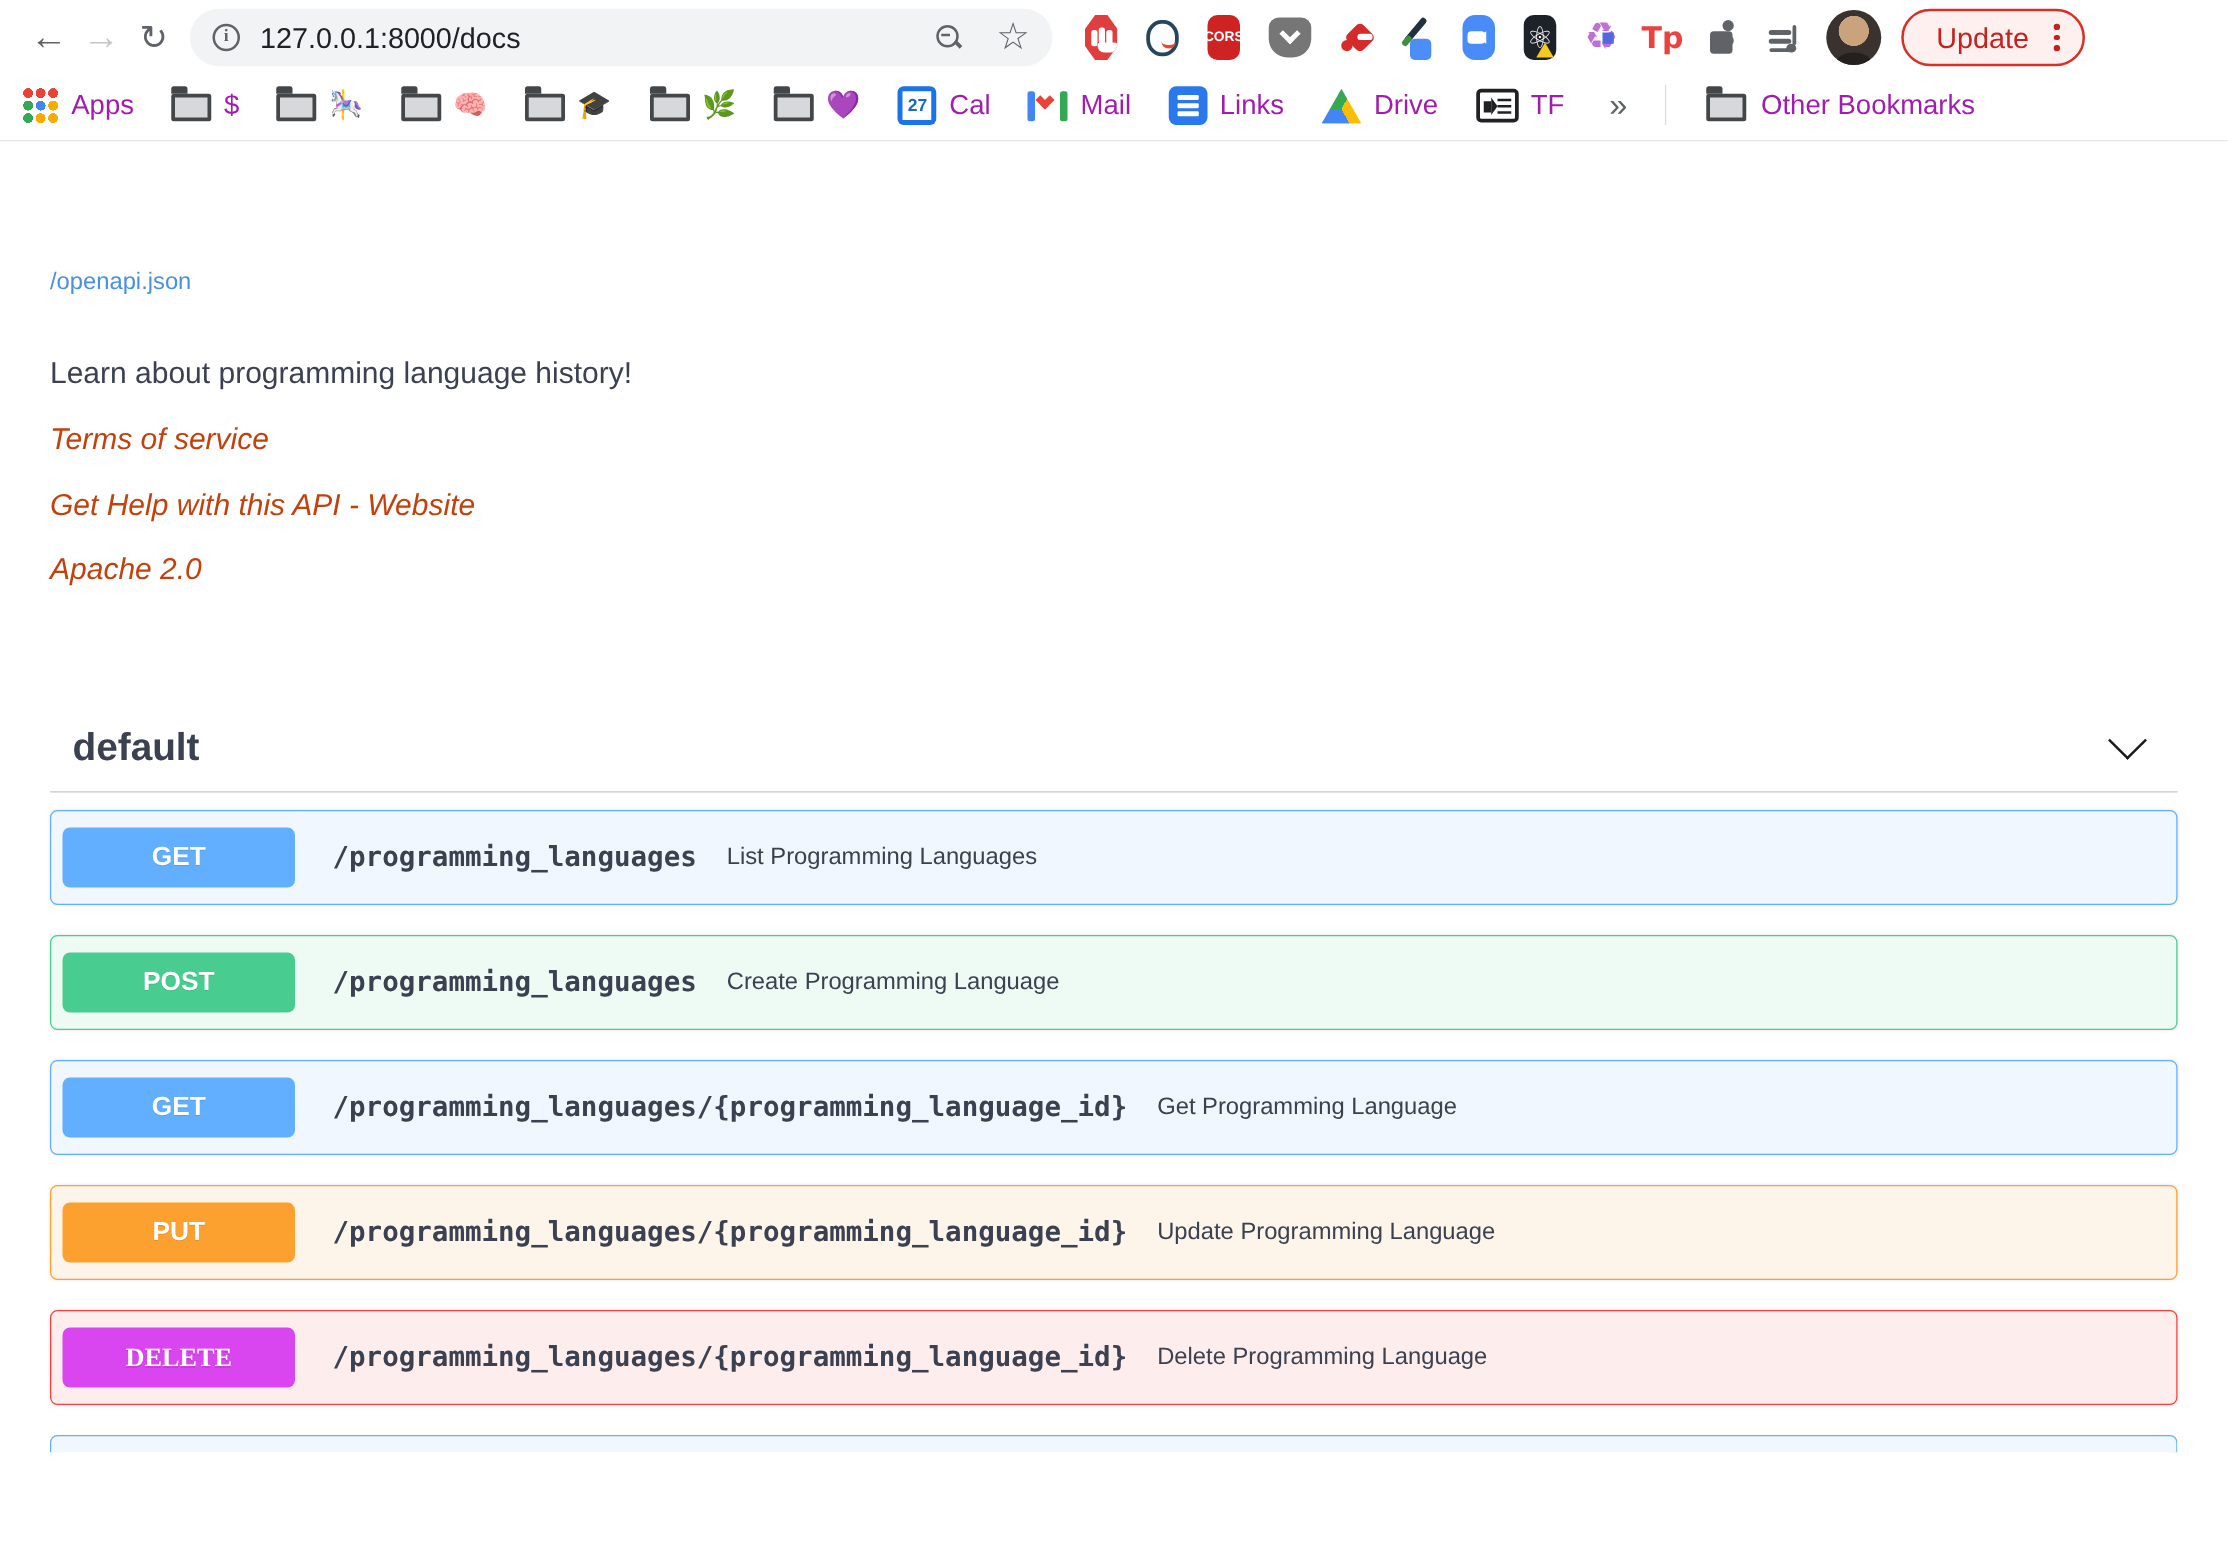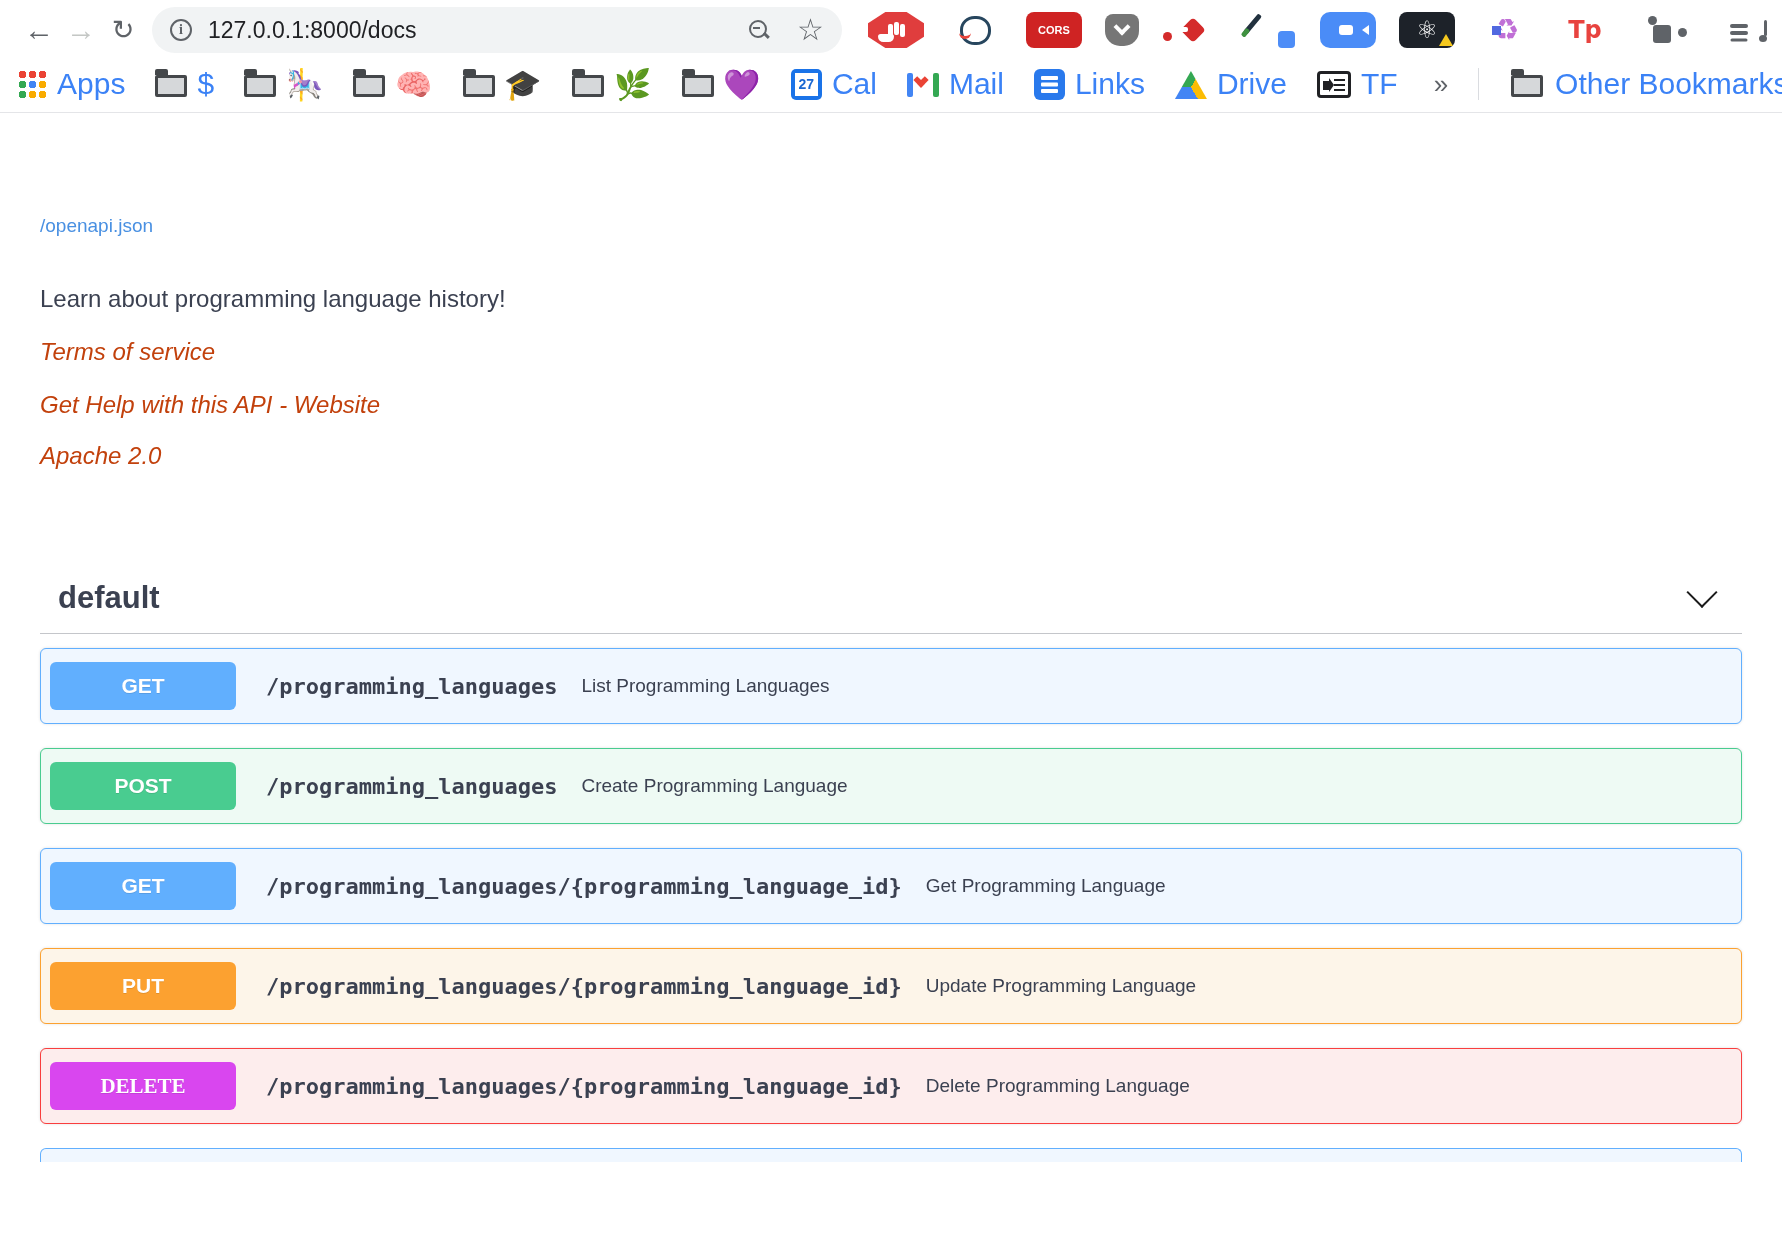--- a/index.html
+++ b/index.html
@@ -21,21 +21,21 @@
   .url-text { flex:1; margin-left:16px; font-size:23px; color:#202124; white-space:nowrap; overflow:hidden; }
   .zoom-out-icon { position:relative; width:24px; height:24px; margin-right:26px; flex:0 0 auto; }
   .zoom-out-icon::before { content:''; position:absolute; left:2px; top:2px; width:14px; height:14px;
     border:2.5px solid #5f6368; border-radius:50%; }
   .zoom-out-icon::after { content:''; position:absolute; left:16px; top:16px; width:7px; height:2.5px;
     background:#5f6368; transform:rotate(45deg); }
   .zoom-out-icon .minus { position:absolute; left:6px; top:8.5px; width:7px; height:2.5px; background:#5f6368; }
   .star-icon { font-size:30px; color:#5f6368; line-height:1; flex:0 0 auto; }
 
   .ext-row { display:flex; align-items:center; gap:23px; margin-left:14px; }
-  .ext { width:56px; height:36px; display:flex; align-items:center; justify-content:center; position:relative; flex:0 0 auto; }
+  .ext { width:26px; height:36px; display:flex; align-items:center; justify-content:center; position:relative; flex:0 0 auto; }
   .ext-inner { display:block; position:relative; }
 
   .ext.adblock { background:#e03d3d; clip-path:polygon(31% 0,69% 0,100% 31%,100% 69%,69% 100%,31% 100%,0 69%,0 31%); }
   .ext.adblock .ext-inner { width:5px; height:13px; background:#fff; border-radius:2px;
     box-shadow:-6px 2px 0 #fff, 6px 2px 0 #fff; margin-top:-4px; }
   .ext.adblock::after { content:''; position:absolute; bottom:6px; left:10px; width:16px; height:8px;
     background:#fff; border-radius:3px 3px 6px 6px; }
 
   .ext.chat-bubble .ext-inner { width:31px; height:29px; background:#fff; border:3px solid #27465e; border-radius:47%; }
   .ext.chat-bubble::after { content:''; position:absolute; left:12px; top:17px; width:12px; height:7px;
@@ -93,21 +93,21 @@
   .update-pill { margin-left:16px; height:46px; display:flex; align-items:center; gap:20px;
     padding:0 18px 0 26px; border:2px solid #d93025; border-radius:23px; background:#fdf0ef; flex:0 0 auto; }
   .update-label { color:#c5221f; font-size:23px; }
   .kebab-icon { display:flex; flex-direction:column; gap:4px; }
   .kebab-icon i { width:4.5px; height:4.5px; border-radius:50%; background:#c5221f; }
 
   
   .bookmarks-bar { height:51px; display:flex; align-items:center; padding:0 18px 6px 18px; gap:30px;
     background:#fff; border-bottom:1px solid #e4e5e8; }
   .bm-item { display:flex; align-items:center; gap:10px; flex:0 0 auto; }
-  .bm-label { font-size:30px; color:#3b82f6; }
+  .bm-label { font-size:22px; color:#a21caf; }
 
   .bm-icon { display:inline-flex; align-items:center; justify-content:center; position:relative; }
 
   .bm-icon.apps-grid { width:29px; height:29px;
     background:
       radial-gradient(circle 4px at 4.5px 4.5px,#ea4335 97%,transparent),
       radial-gradient(circle 4px at 14.5px 4.5px,#ea4335 97%,transparent),
       radial-gradient(circle 4px at 24.5px 4.5px,#ea4335 97%,transparent),
       radial-gradient(circle 4px at 4.5px 14.5px,#34a853 97%,transparent),
       radial-gradient(circle 4px at 14.5px 14.5px,#4285f4 97%,transparent),

